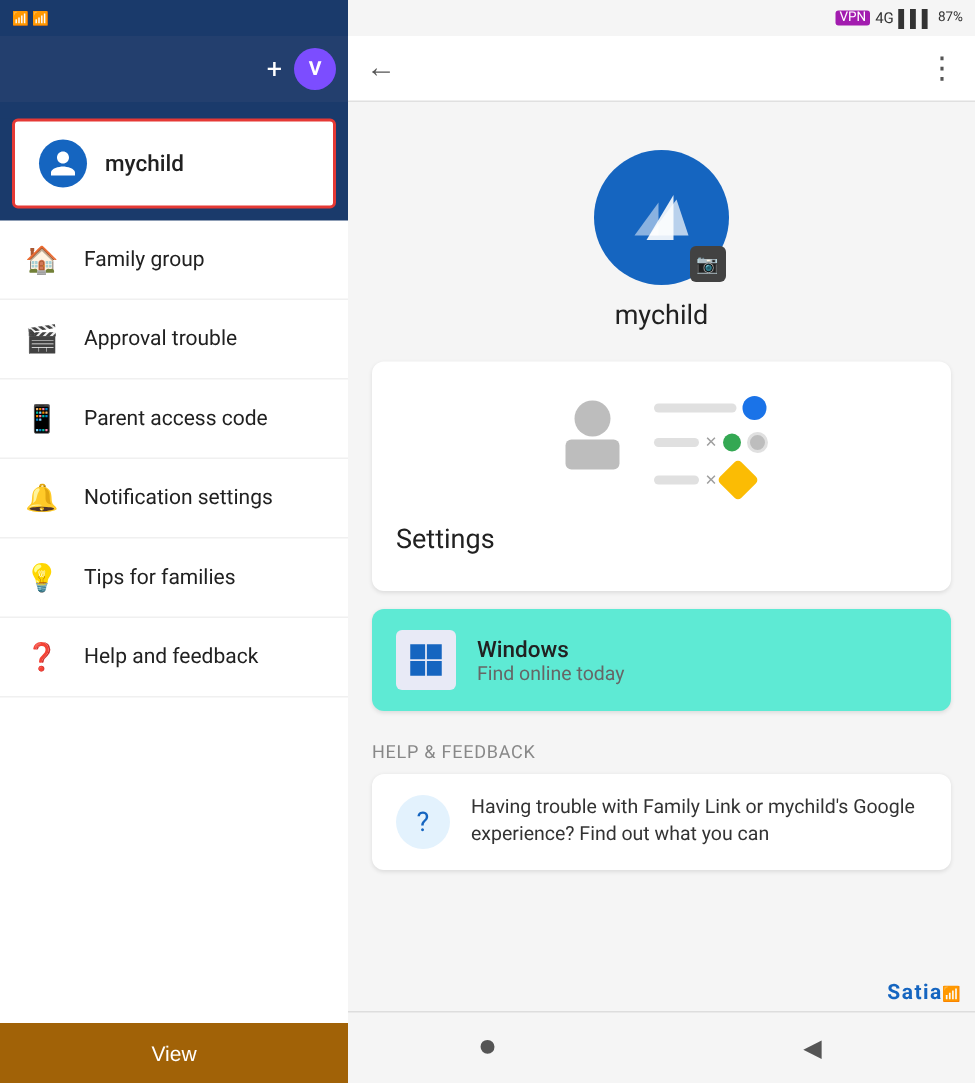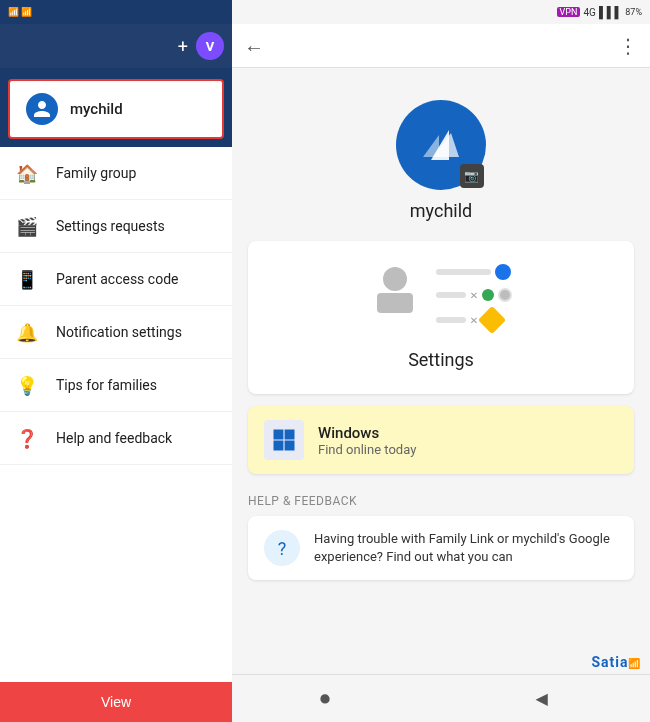--- a/index.html
+++ b/index.html
@@ -136,21 +136,21 @@
       align-items: center;
       justify-content: center;
       font-size: 18px;
     }
     .menu-label {
       font-size: 14px;
       color: #212121;
     }
 
     .view-button-container {
-      background: #ef4444;
+      background: #a16207;
       display: flex;
       justify-content: center;
       padding: 12px;
       align-items: flex-end;
     }
     .view-button {
       color: white;
       font-size: 14px;
       cursor: pointer;
       background: none;
@@ -352,21 +352,21 @@
       height: 20px;
       background: #fbbc04;
       transform: rotate(45deg);
       border-radius: 3px;
     }
 
     .settings-title {
       font-size: 18px;
       font-weight: 400;
       color: #212121;
-      text-align: center;
+      text-align: left;
       margin-bottom: 8px;
     }
     .settings-desc {
       font-size: 13px;
       color: #666;
       text-align: center;
       line-height: 1.4;
       margin-bottom: 16px;
     }
     .manage-btn {
@@ -378,21 +378,21 @@
       background: white;
       border-radius: 4px;
       font-size: 14px;
       font-weight: 500;
       cursor: pointer;
       letter-spacing: 0.5px;
     }
 
     
     .device-card {
-      background: #fef9c3;
+      background: #5eead4;
       border-radius: 8px;
       padding: 14px 16px;
       margin-bottom: 12px;
       box-shadow: 0 1px 3px rgba(0,0,0,0.1);
       display: flex;
       align-items: center;
       gap: 14px;
     }
     .device-icon {
       width: 40px;
@@ -531,21 +531,21 @@
       <span class="active-user-name">mychild</span>
     </div>
 
     <ul class="menu-list">
       <li class="menu-item">
         <span class="menu-icon">🏠</span>
         <span class="menu-label">Family group</span>
       </li>
       <li class="menu-item">
         <span class="menu-icon">🎬</span>
-        <span class="menu-label">Settings requests</span>
+        <span class="menu-label">Approval trouble</span>
       </li>
       <li class="menu-item">
         <span class="menu-icon">📱</span>
         <span class="menu-label">Parent access code</span>
       </li>
       <li class="menu-item">
         <span class="menu-icon">🔔</span>
         <span class="menu-label">Notification settings</span>
       </li>
       <li class="menu-item">

